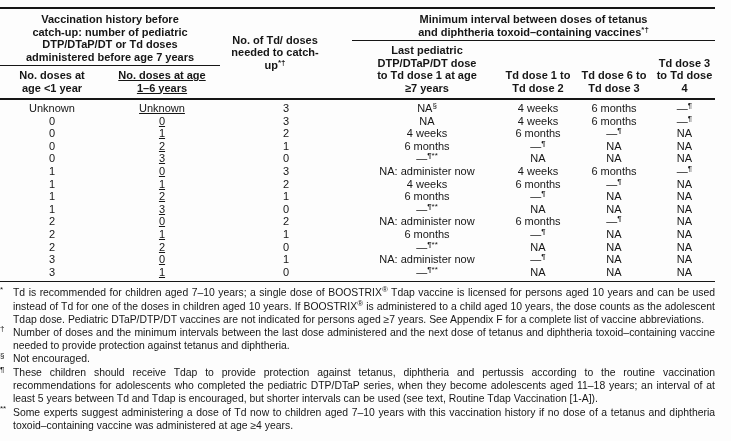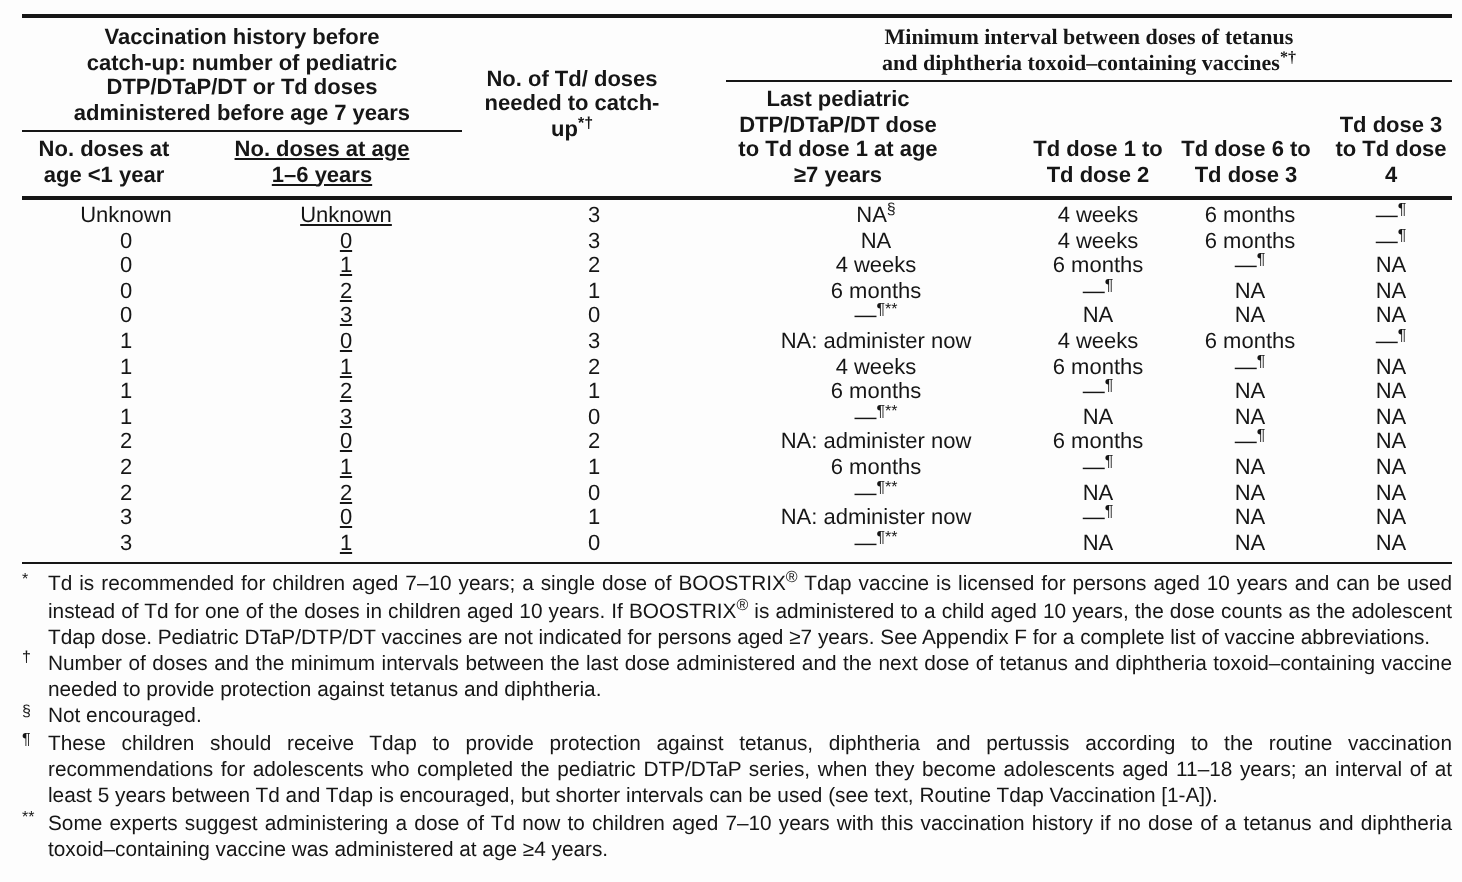--- a/index.html
+++ b/index.html
@@ -1,39 +1,39 @@
 <!DOCTYPE html>
 <html><head>
 <meta charset="utf-8">
 <style>
   :root{ --ink:#161616; --paper:#fdfdfd; }
   *{ box-sizing:border-box; margin:0; padding:0; }
   html,body{ background:#e8e8e8; }
   body{ font-family:"Liberation Sans","DejaVu Sans",sans-serif; color:var(--ink); }
   .page{ position:relative; width:731px; height:441px; background:var(--paper);
-         padding:7px 8px 0 11px; overflow:hidden; }
+         padding:7px 8px 0 0; overflow:hidden; }
 
   
   .ctable{ width:715px; }
   .thead{ display:flex; align-items:stretch;
           border-top:2px solid var(--ink); border-bottom:2px solid var(--ink);
           font-weight:bold; font-size:11px; line-height:12.5px; text-align:center; }
   .hblock{ display:flex; flex-direction:column; }
   .blockA{ width:220px; }
   .blockB{ width:132px; display:flex; justify-content:center;
            padding:2px 4px 4px; }
   .blockB span{ max-width:102px; }
   .blockC{ width:363px; }
   .gtitle{ padding:4px 4px 2px; display:flex; justify-content:center; }
   .gtitle span{ text-wrap:balance; }
   .blockA .gtitle span{ max-width:192px; }
-  .blockC .gtitle span{ max-width:336px;font-family:Liberation Serif, serif; }
+  .blockC .gtitle span{ max-width:336px; }
   .grule{ border-top:1.5px solid var(--ink); }
   .subs{ flex:1; display:flex; align-items:flex-end; padding:3px 0 4px; }
-  .subs>div{ display:flex; }
+  .subs>div{ display:flex; justify-content:center; }
   .subs span{ display:inline-block; }
   .w1{ width:104px; } .w2{ width:116px;text-decoration:underline; } .w3{ width:132px; }
   .w4{ width:150px; } .w5{ width:72px; }  .w6{ width:80px; }  .w7{ width:61px; }
   .w1 span{ max-width:82px; } .w2 span{ max-width:92px; }
   .w4 span{ max-width:112px; } .w5 span,.w6 span,.w7 span{ max-width:76px; }
 
   
   .tbody{ border-bottom:1.5px solid var(--ink); padding:2px 0 3px; }
   .trow{ display:flex; height:12.6px; align-items:flex-start;
          font-size:11px; line-height:12px; text-align:center; }

